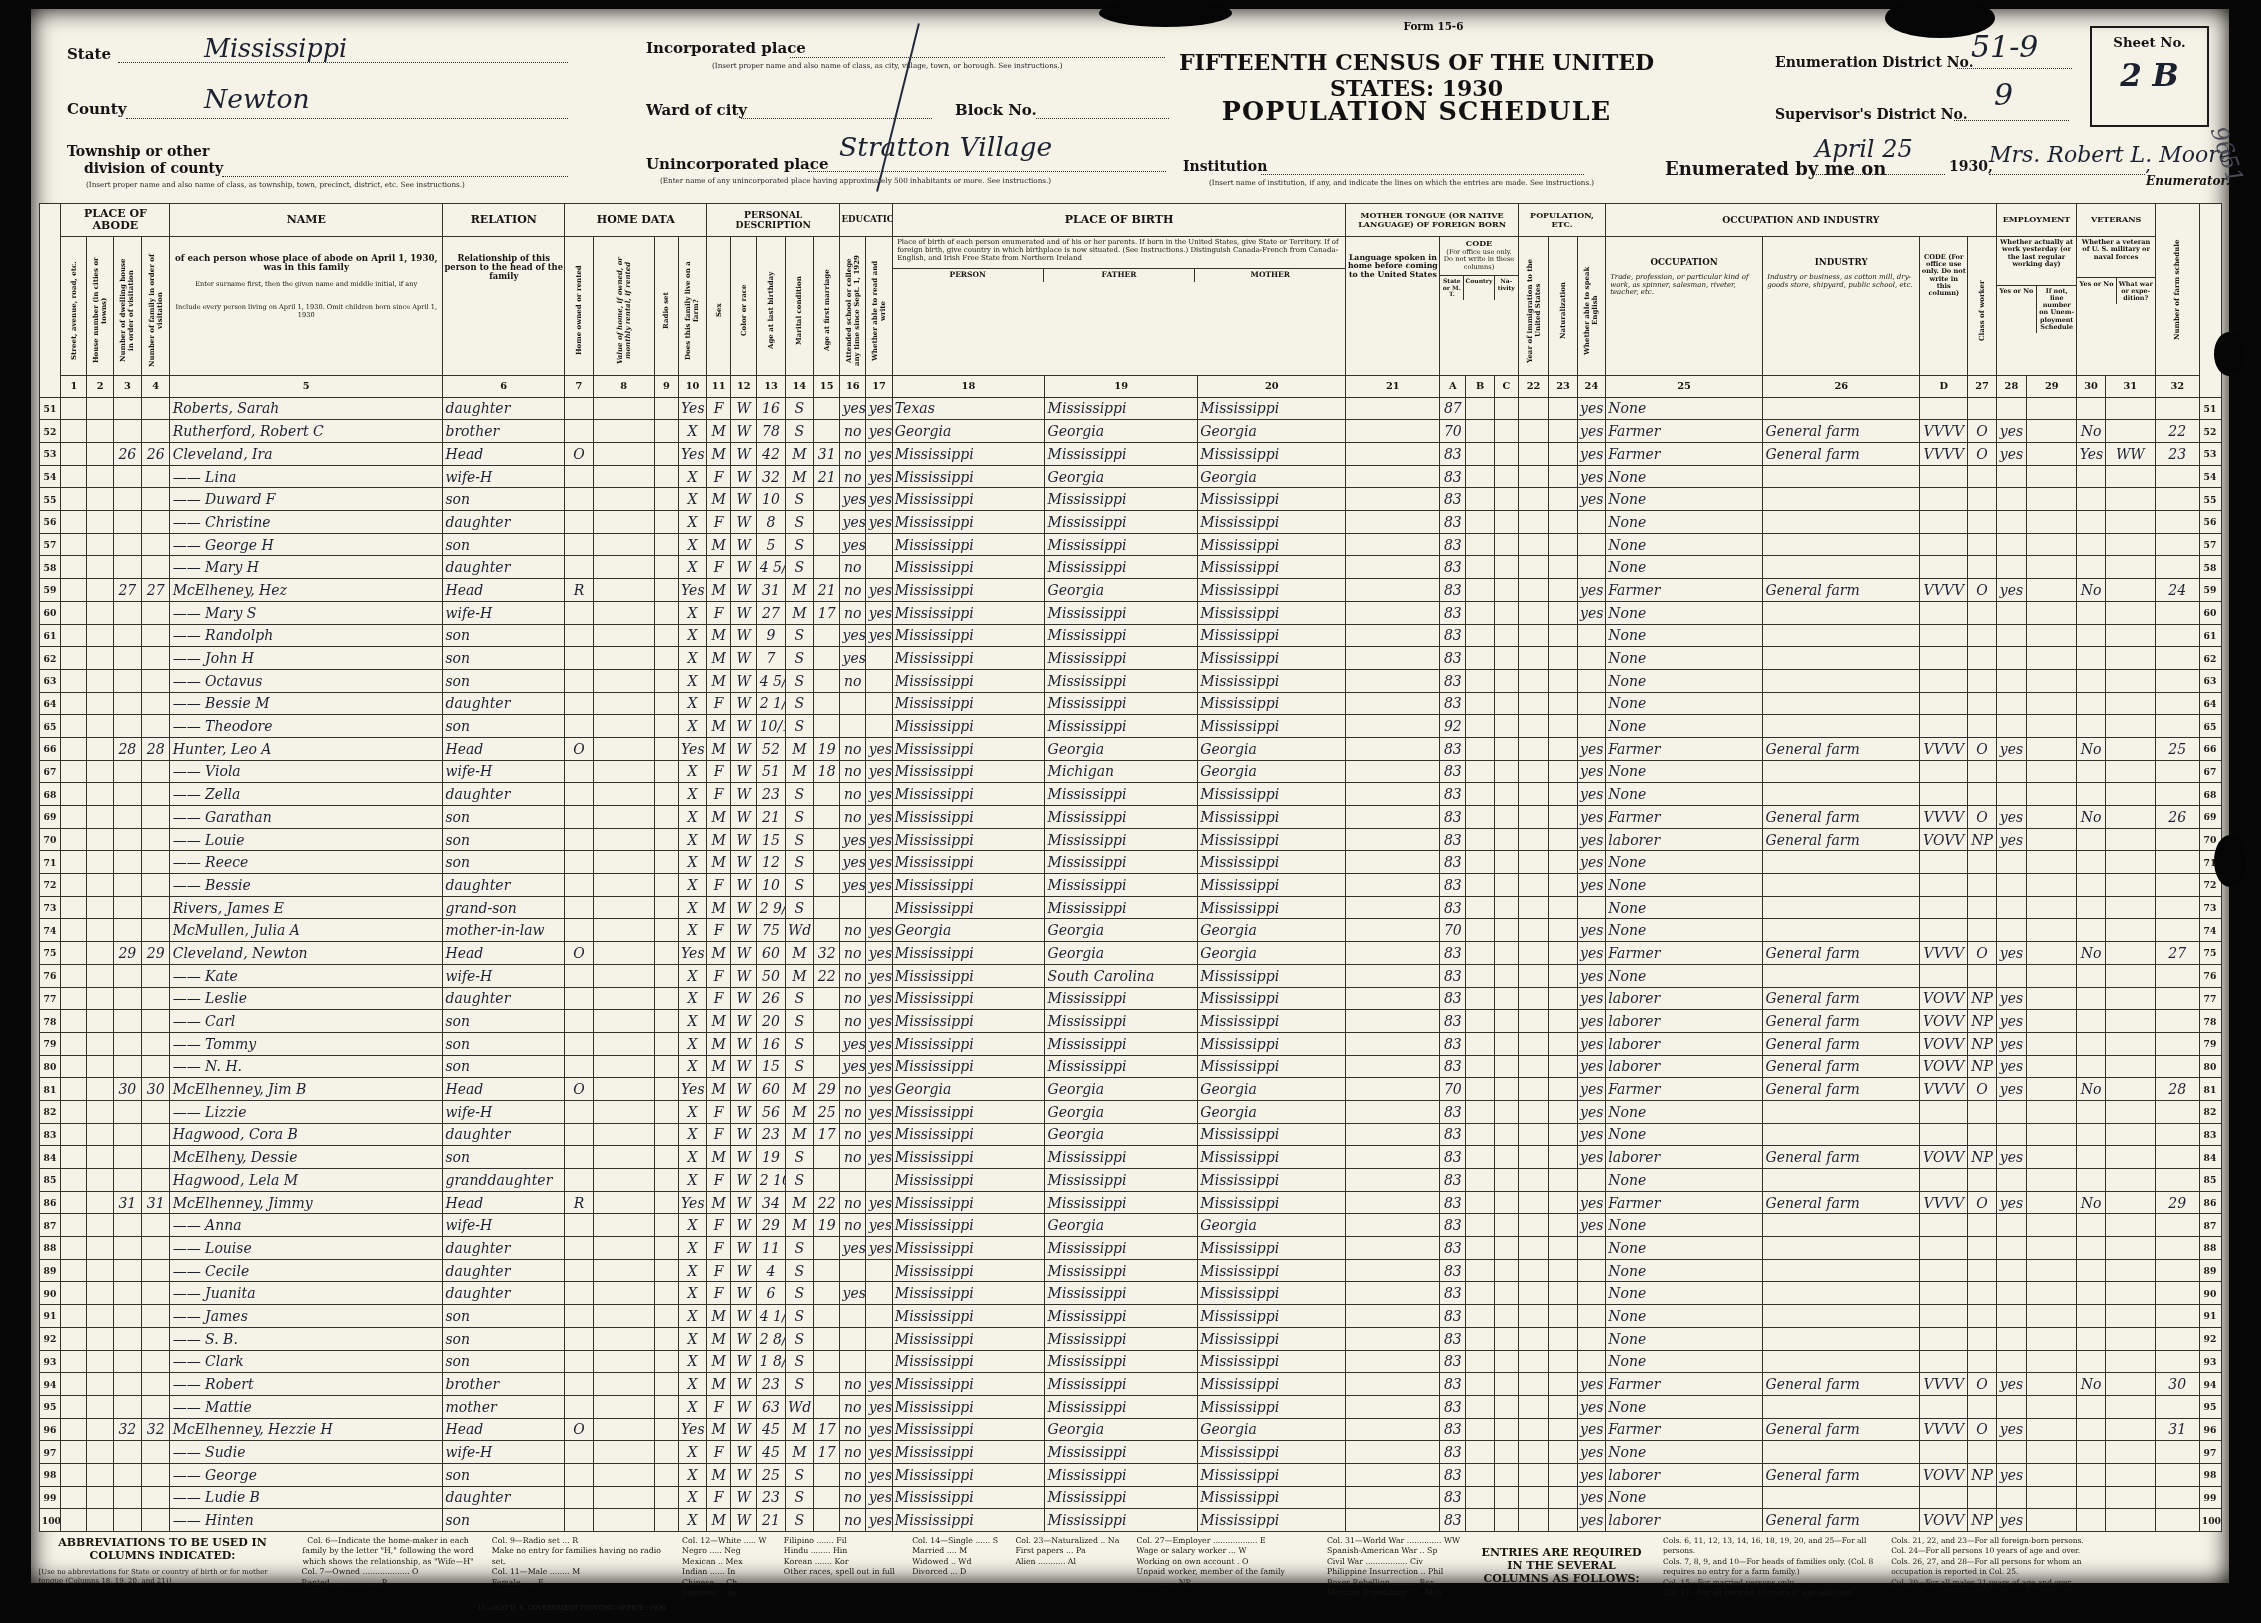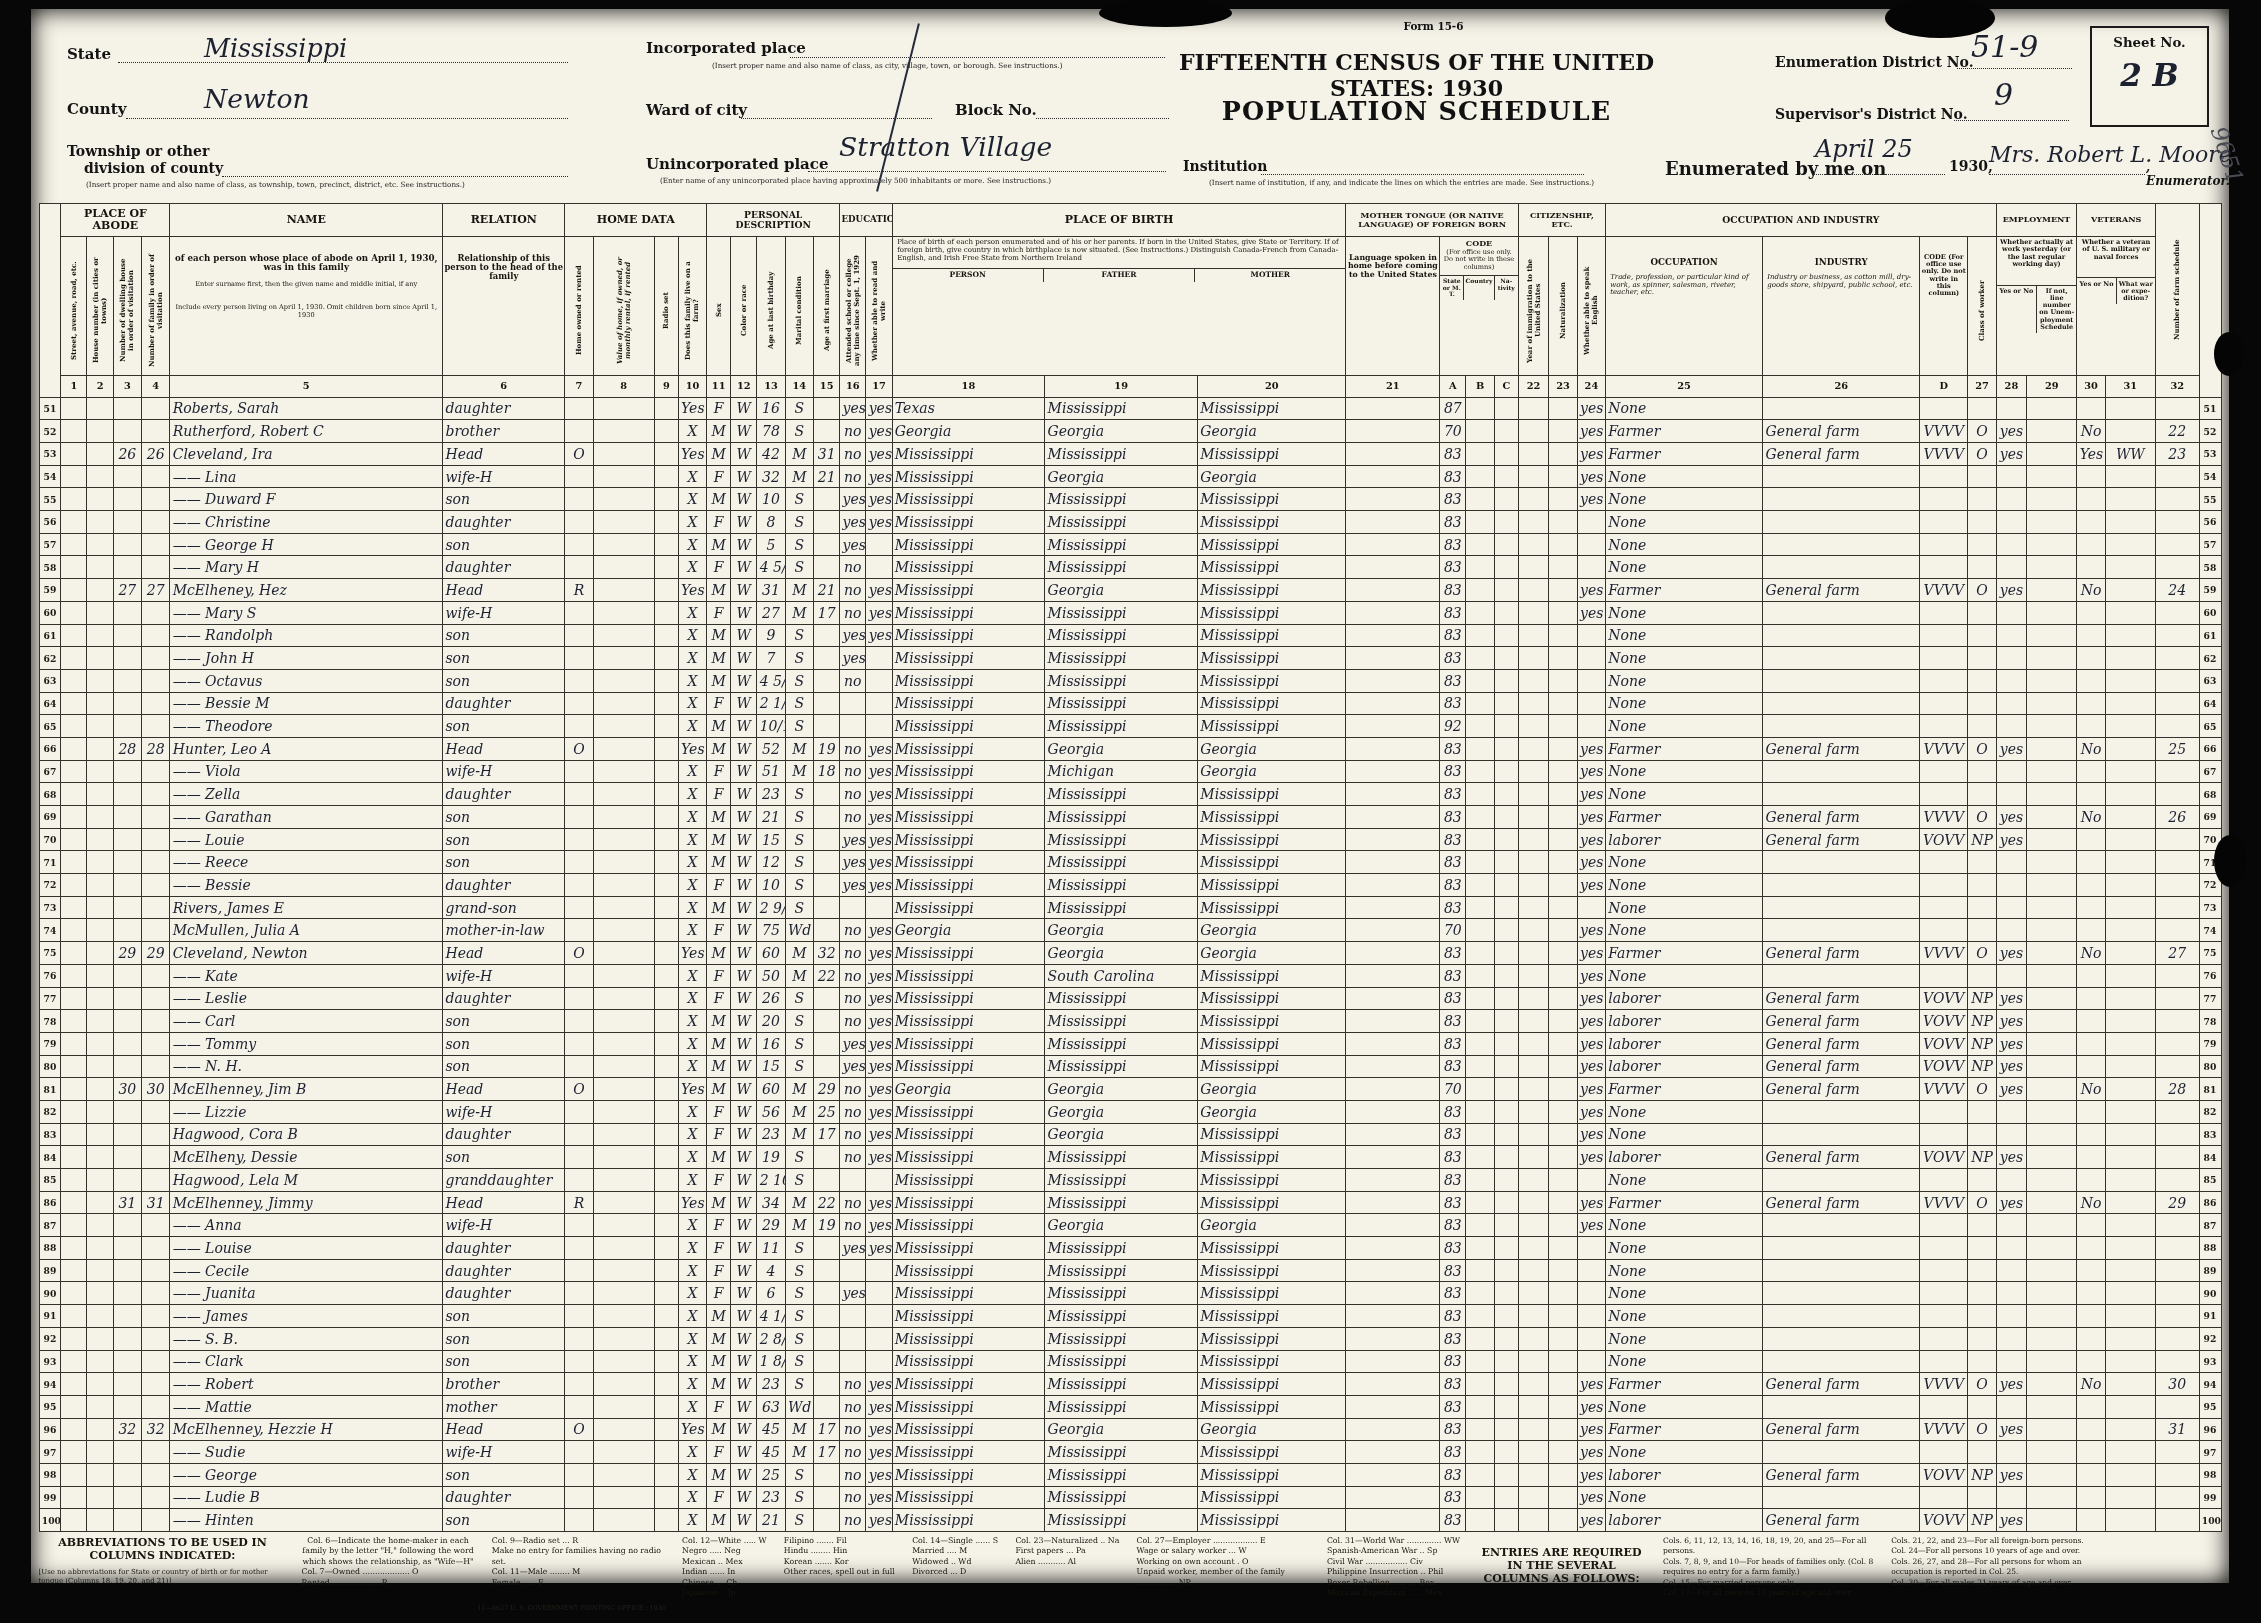--- a/index.html
+++ b/index.html
@@ -158,21 +158,21 @@
       <tr class="grp">
         <th rowspan="3"></th>
         <th colspan="4">PLACE OF ABODE</th>
         <th>NAME</th>
         <th>RELATION</th>
         <th colspan="4">HOME DATA</th>
         <th colspan="5" style="font-size:9.2px;">PERSONAL DESCRIPTION</th>
         <th colspan="2" style="font-size:8.7px;">EDUCATION</th>
         <th colspan="3">PLACE OF BIRTH</th>
         <th colspan="4" style="font-size:8px;">MOTHER TONGUE (OR NATIVE LANGUAGE) OF FOREIGN BORN</th>
-        <th colspan="3" style="font-size:8px;">CITIZENSHIP, ETC.</th>
+        <th colspan="3" style="font-size:8px;">POPULATION, ETC.</th>
         <th colspan="4" style="font-size:9.2px;">OCCUPATION AND INDUSTRY</th>
         <th colspan="2" style="font-size:8px;">EMPLOYMENT</th>
         <th colspan="2" style="font-size:8px;">VETERANS</th>
         <th rowspan="2">
             <span class="vt">Num­ber of farm sched­ule</span>
           </th>
         <th rowspan="3"></th>
       </tr>
       <tr class="det">
         <th>

